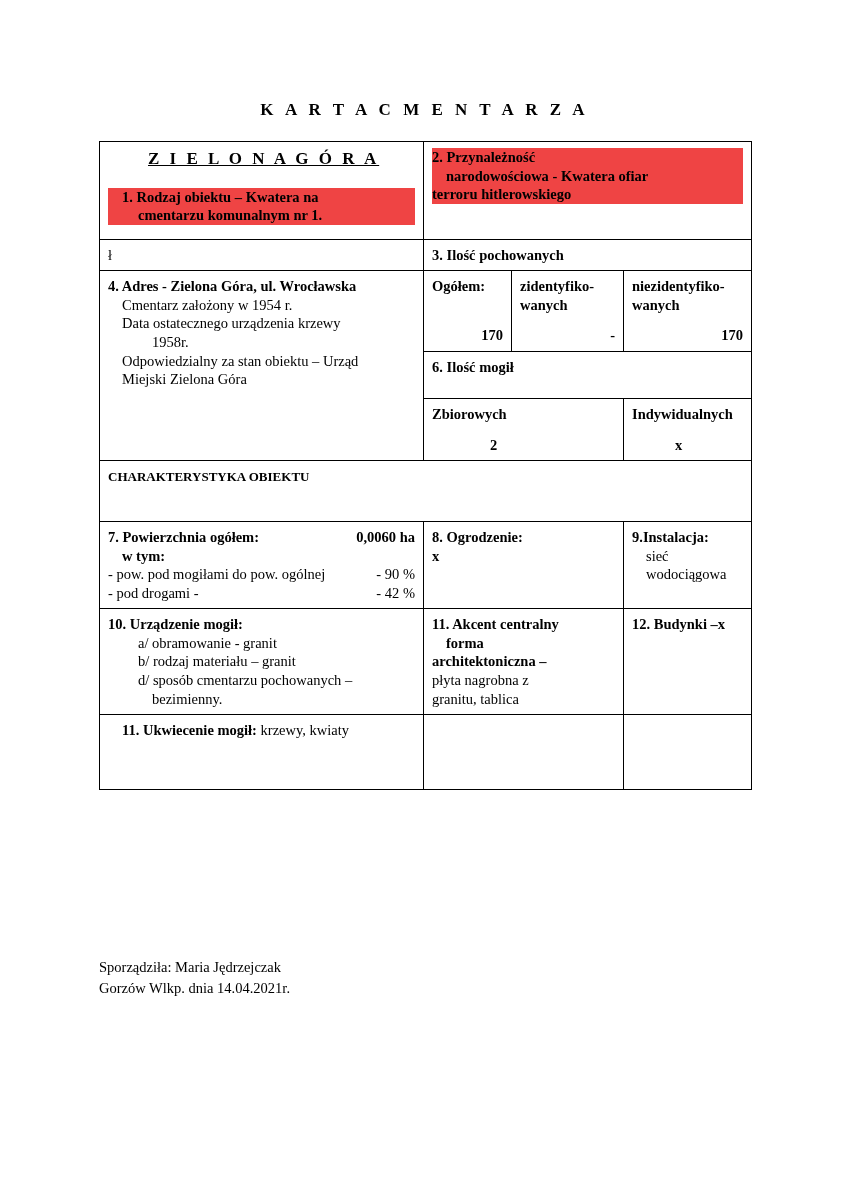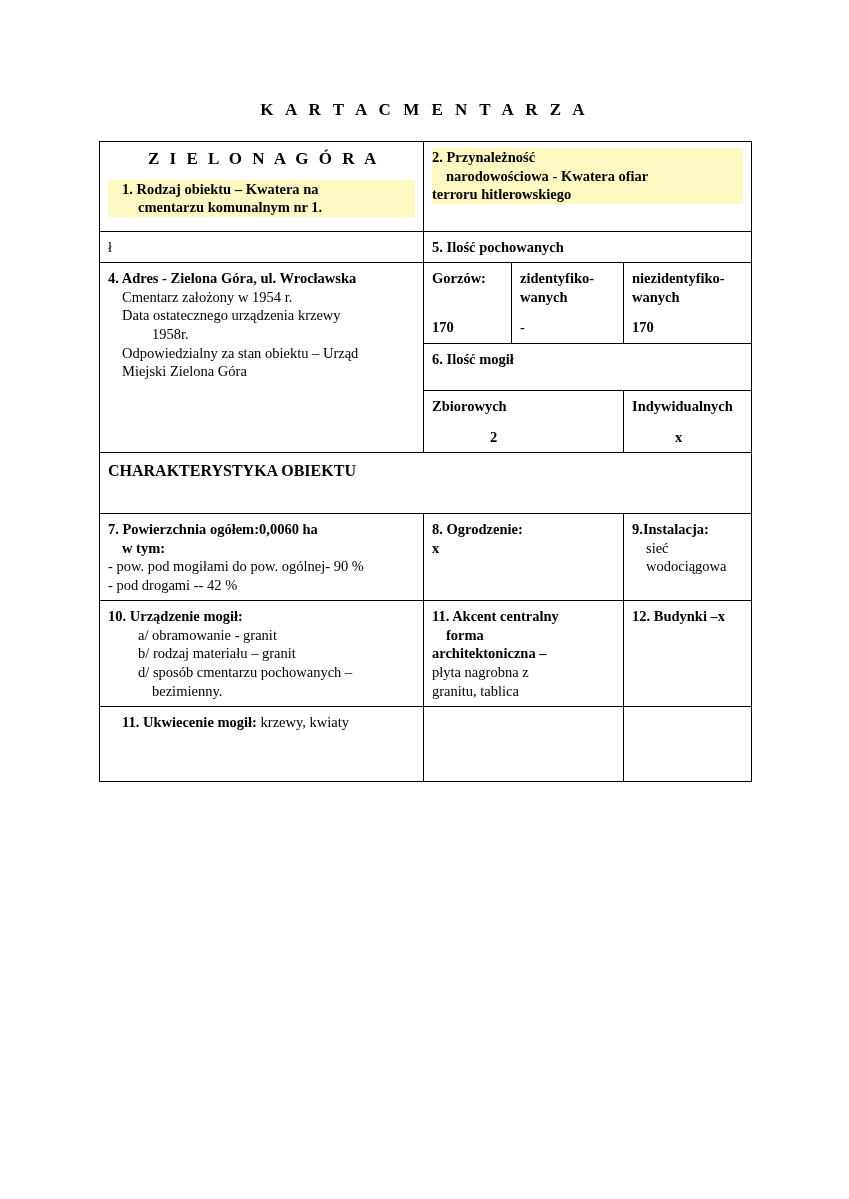--- a/index.html
+++ b/index.html
@@ -39,47 +39,49 @@
     table-layout: fixed;
   }
   table.card td {
     border: 1px solid #000000;
     vertical-align: top;
     padding: 6px 8px 6px 8px;
     font-size: 14.5px;
     line-height: 1.28;
   }
   .hl {
-    background: #fef9c3;
+    background: #ef4444;
   }
   .b { font-weight: bold; }
   .town {
     font-weight: bold;
     font-size: 17px;
     letter-spacing: 3px;
     padding-left: 40px;
-    margin-bottom: 10px;
+    margin-bottom: 18px;
     display: block;
+    text-decoration: underline;
   }
   .ind1 { padding-left: 14px; display: block; }
   .ind2 { padding-left: 30px; display: block; }
   .ind3 { padding-left: 44px; display: block; }
   .centered { text-align: center; }
-  .num-mid { text-align: left; padding-top: 14px; }
+  .num-mid { text-align: right; padding-top: 14px; }
   .small-gap { height: 8px; }
   .footer {
     position: absolute;
     left: 99px;
     top: 957px;
     font-size: 14.5px;
     line-height: 1.45;
   }
   .row-line { display: block; }
   .spread {
     display: flex;
+    justify-content: space-between;
   }
   .blank-tall { height: 62px; }
 </style>
 </head>
 <body>
 
 <div class="page">
 
   <div class="doc-title">K A R T A   C M E N T A R Z A</div>
 
@@ -101,33 +103,33 @@
       </td>
       <td colspan="3">
         <span class="hl b row-line">2. Przynależność</span>
         <span class="hl b row-line ind1">narodowościowa  - Kwatera ofiar</span>
         <span class="hl b row-line">terroru hitlerowskiego</span>
       </td>
     </tr>
 
     <tr>
       <td>ł</td>
-      <td colspan="3" class="b">5. Ilość pochowanych</td>
+      <td colspan="3" class="b">3. Ilość pochowanych</td>
     </tr>
 
     <tr>
       <td rowspan="4">
         <span class="b row-line">4. Adres   - Zielona Góra, ul. Wrocławska</span>
         <span class="row-line ind1">Cmentarz założony w 1954 r.</span>
         <span class="row-line ind1">Data ostatecznego  urządzenia  krzewy</span>
         <span class="row-line ind3">1958r.</span>
         <span class="row-line ind1">Odpowiedzialny za stan obiektu – Urząd</span>
         <span class="row-line ind1">Miejski Zielona Góra</span>
       </td>
-      <td class="b" style="border-bottom:none">Gorzów:</td>
+      <td class="b" style="border-bottom:none">Ogółem:</td>
       <td class="b" style="border-bottom:none">
         <span class="row-line">zidentyfiko-</span>
         <span class="row-line">wanych</span>
       </td>
       <td class="b" style="border-bottom:none">
         <span class="row-line">niezidentyfiko-</span>
         <span class="row-line">wanych</span>
       </td>
     </tr>
 
@@ -146,21 +148,21 @@
         <span class="row-line">Zbiorowych</span>
         <span class="row-line centered" style="padding-top:12px;padding-right:60px">2</span>
       </td>
       <td class="b">
         <span class="row-line">Indywidualnych</span>
         <span class="row-line centered" style="padding-top:12px;padding-right:18px">x</span>
       </td>
     </tr>
 
     <tr>
-      <td colspan="4" class="b" style="font-size:16px;height:46px;padding-top:8px">CHARAKTERYSTYKA  OBIEKTU</td>
+      <td colspan="4" class="b" style="font-size:13px;height:46px;padding-top:8px">CHARAKTERYSTYKA  OBIEKTU</td>
     </tr>
 
     <tr>
       <td>
         <span class="spread b">
           <span>7. Powierzchnia ogółem:</span>
           <span>0,0060 ha</span>
         </span>
         <span class="row-line b ind1">w tym:</span>
         <span class="spread">
@@ -206,14 +208,18 @@
     <tr>
       <td class="blank-tall">
         <span class="ind1"><span class="b">11. Ukwiecenie mogił:</span> <span>krzewy, kwiaty</span></span>
       </td>
       <td colspan="2"></td>
       <td></td>
     </tr>
   </tbody>
     </table>
 
+  <div class="footer">
+    <span class="row-line">Sporządziła: Maria Jędrzejczak</span>
+    <span class="row-line">Gorzów Wlkp.  dnia  14.04.2021r.</span>
+  </div>
 
 </div>
 
 </body></html>

